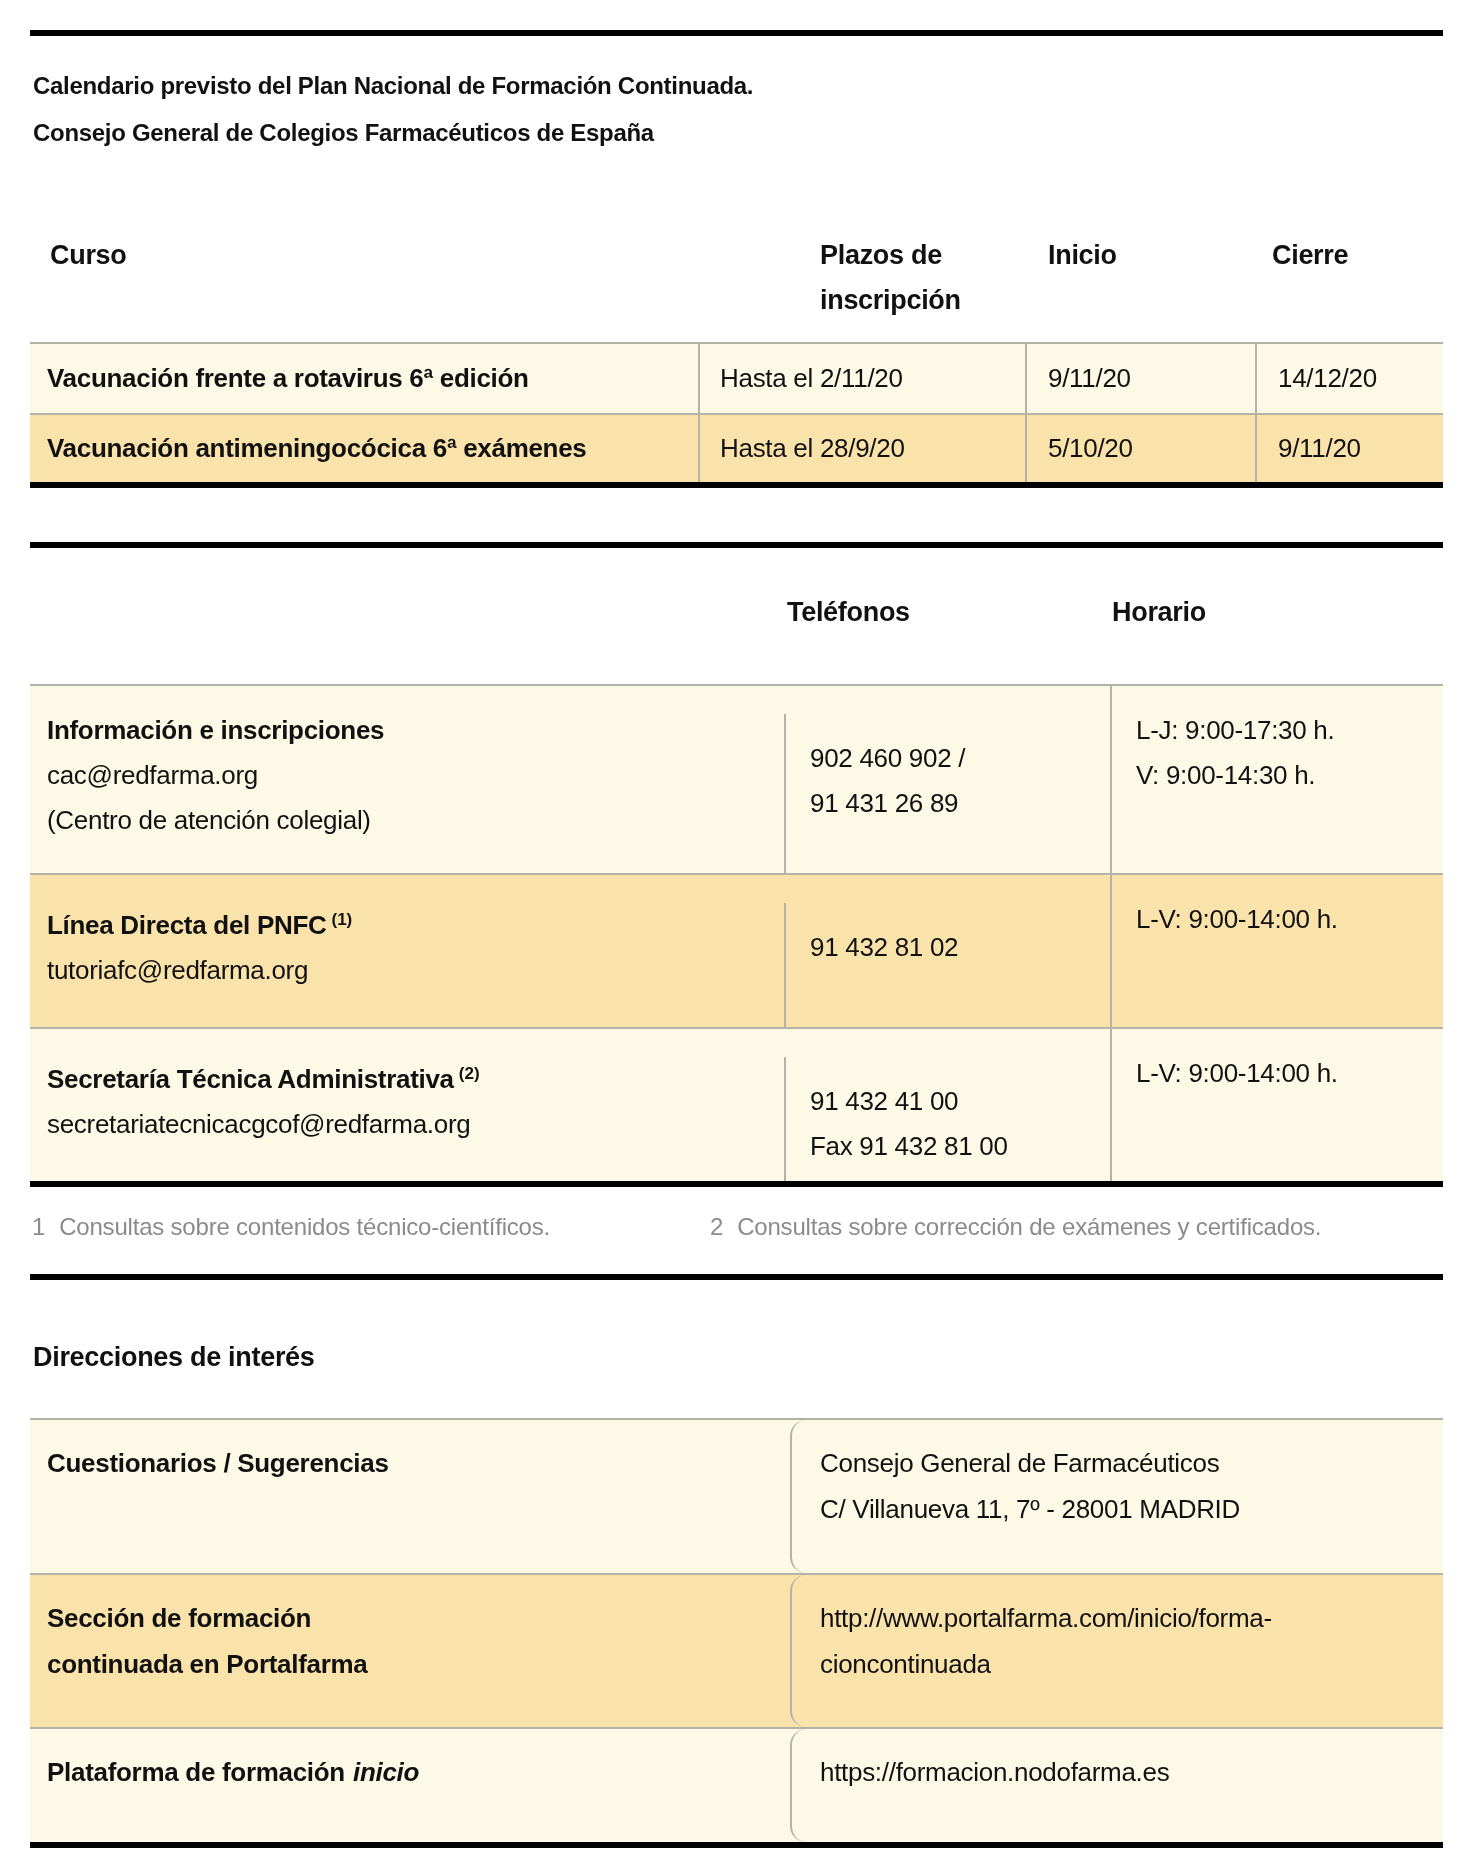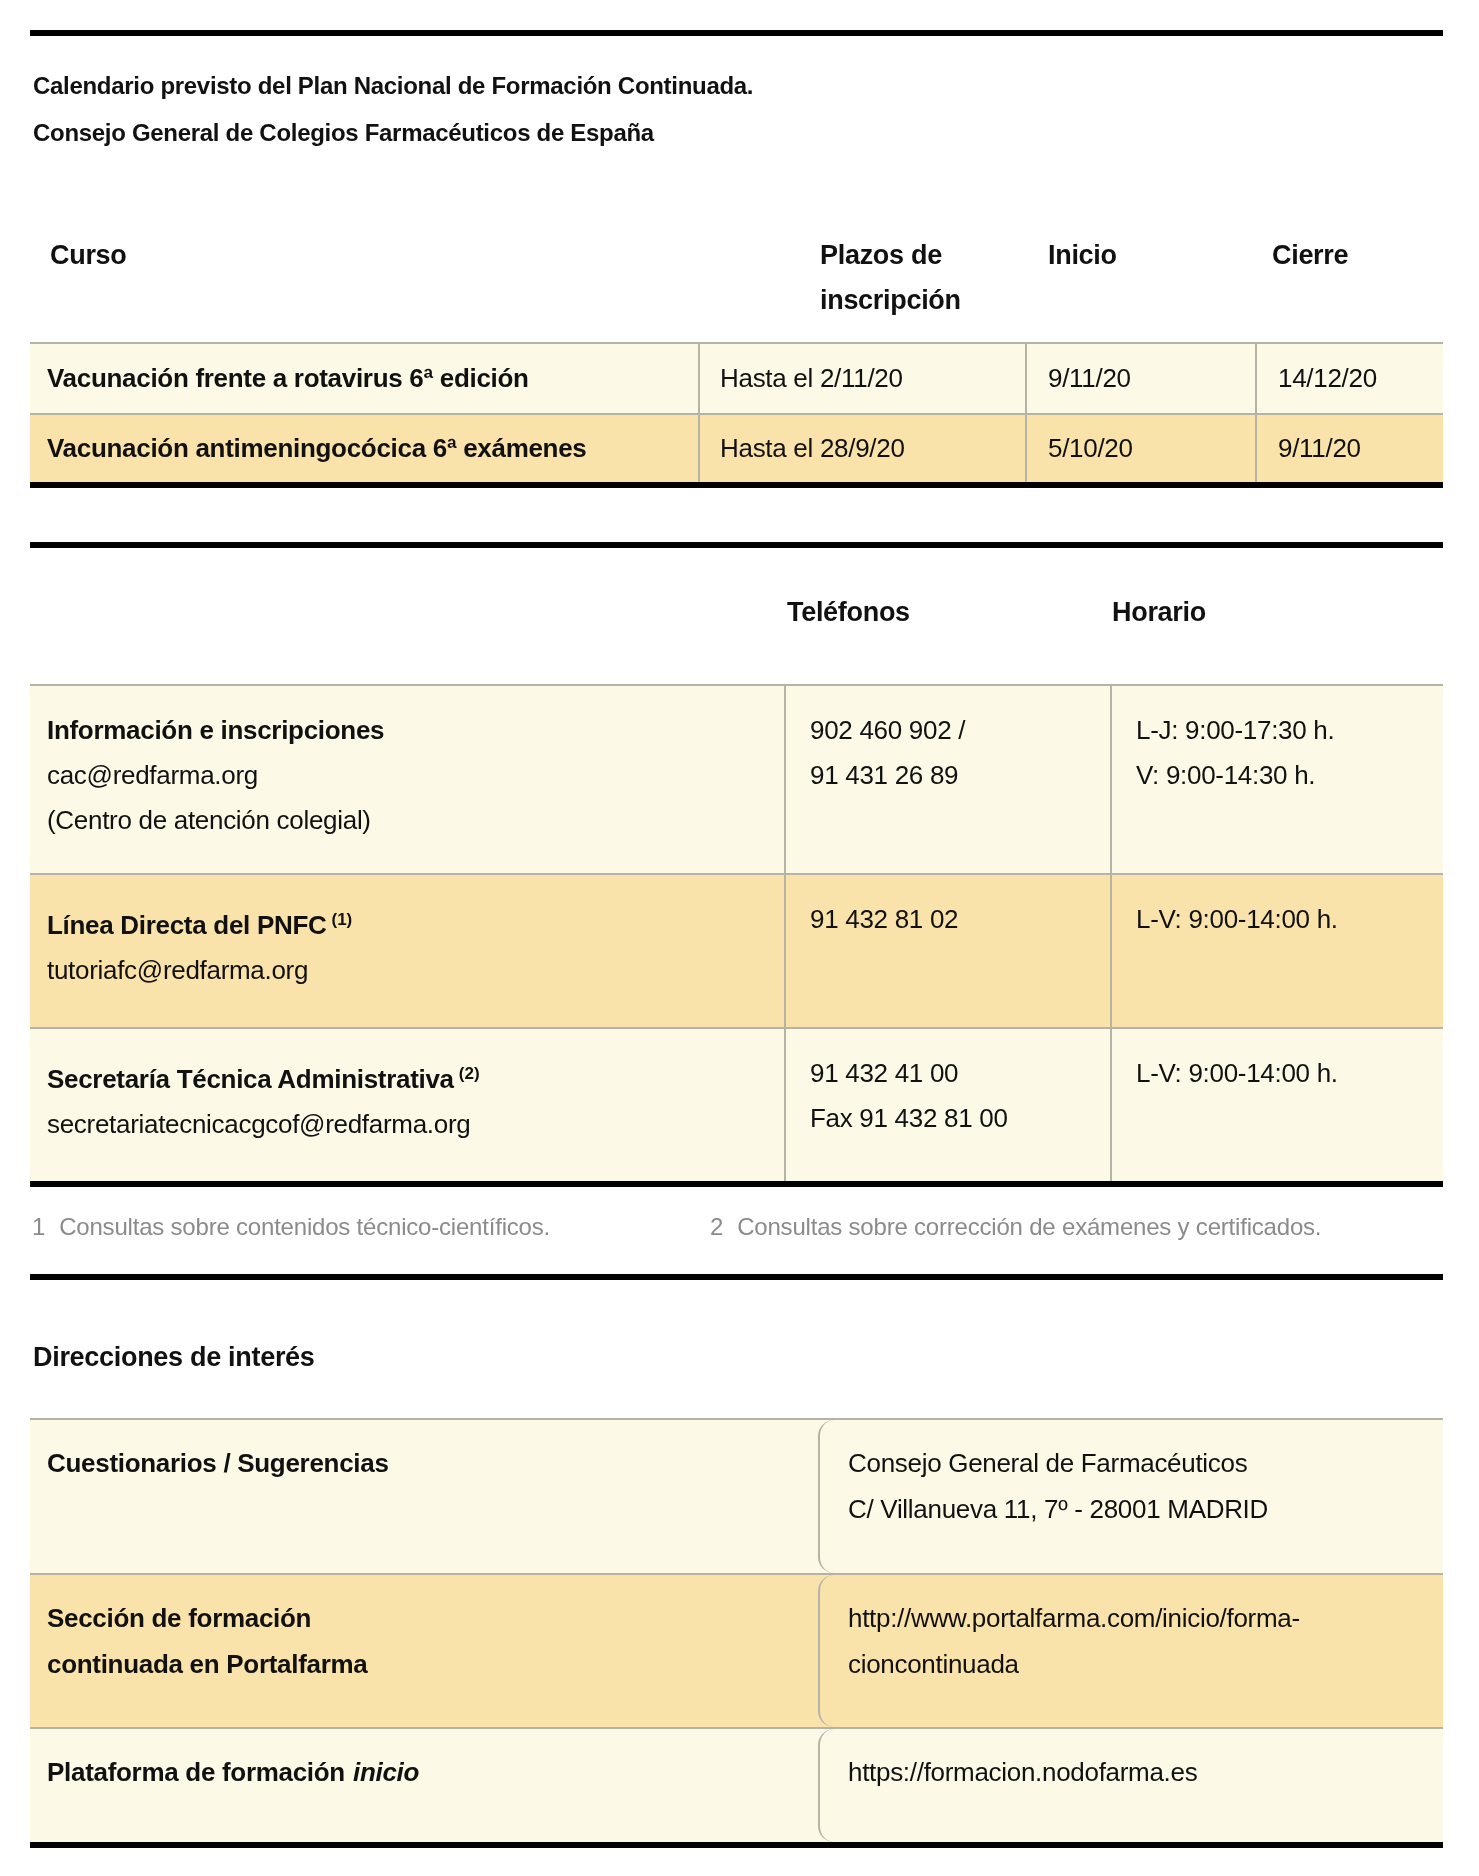--- a/index.html
+++ b/index.html
@@ -71,37 +71,37 @@
   .t1 .c4{padding-left:21px;}
   
   .t2-headers{position:absolute; left:30px; top:590px; width:1413px; height:50px;}
   .t2{top:684px;}
   .t2 .trow{grid-template-columns:754px 326px 1fr;}
   .t2 .r1{height:187px;}
   .t2 .r2{height:154px;}
   .t2 .r3{height:154px;}
   .t2 .cell{padding-top:22px;}
   .t2 .c1{padding-left:17px;}
-  .t2 .c2{padding-left:24px;}
+  .t2 .c2{padding-left:24px;margin-top:28px;}
   .t2 .c3{padding-left:24px;}
   
   .footnote{
     position:absolute; top:1213px;
     font-size:24px; color:var(--gray); letter-spacing:-0.2px;
     white-space:nowrap;
   }
   .footnote .fn-num{margin-right:14px;}
   
   .section-heading{
     position:absolute; left:33px; top:1342px;
     font-size:27px; font-weight:700; letter-spacing:-0.3px;
   }
   
   .t3{top:1418px;}
-  .t3 .trow{grid-template-columns:760px 1fr;gap:28px;}
+  .t3 .trow{grid-template-columns:760px 1fr;}
   .t3 .r1{height:153px;}
   .t3 .r2{height:154px;}
   .t3 .r3{height:115px;}
   .t3 .cell{padding-top:20px; line-height:46px;}
   .t3 .c1{padding-left:17px;}
   .t3 .c2{padding-left:28px;border-radius:16px;}
 </style>
 </head>
 <body>
 

